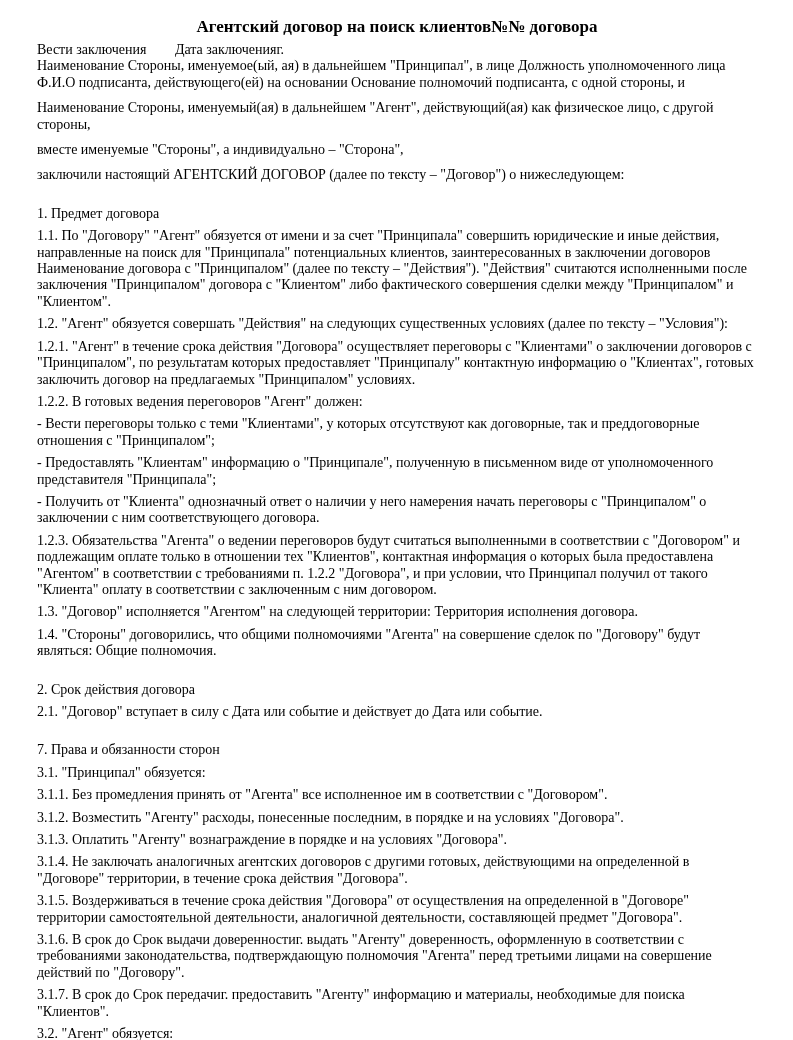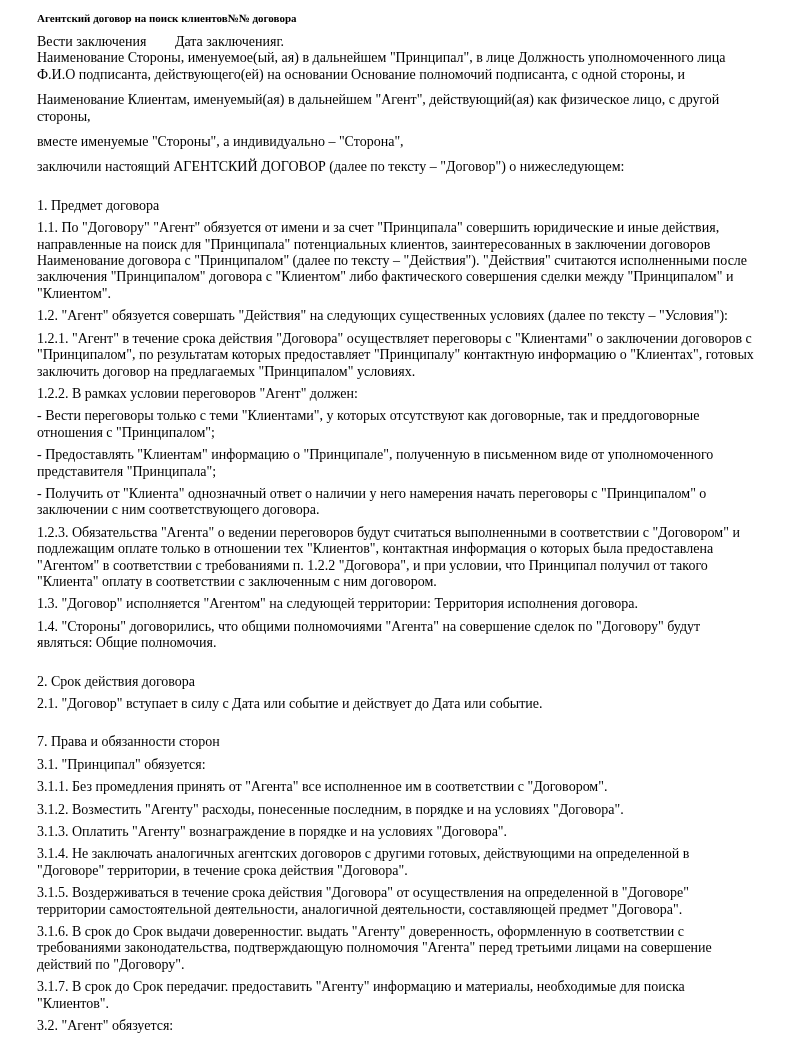--- a/index.html
+++ b/index.html
@@ -14,25 +14,25 @@
     box-sizing: border-box;
     background: #ffffff;
     color: #000000;
     font-family: "Liberation Serif", "DejaVu Serif", serif;
     font-size: 14px;
     line-height: 16.4px;
     padding: 9px 36px 0 37px;
     overflow: hidden;
   }
   .doc-title {
-    font-size: 11px;
+    font-size: 17px;
     line-height: 19px;
     font-weight: bold;
-    text-align: left;
-    margin: 0 0 6px 0;
+    text-align: center;
+    margin: 8px 0 6px 0;
   }
   .intro p,
   .intro .line {
     margin: 0;
   }
   .intro p.spaced {
     margin-top: 9px;
   }
   .date-part {
     display: inline-block;
@@ -54,30 +54,30 @@
 <div class="page">
 
   <h1 class="doc-title">Агентский договор на поиск клиентов№№ договора</h1>
 
   <div class="intro">
     <div class="line">
       <span>Вести заключения</span>
       <span class="date-part">Дата заключенияг.</span>
     </div>
     <p>Наименование Стороны, именуемое(ый, ая) в дальнейшем "Принципал", в лице Должность уполномоченного лица Ф.И.О подписанта, действующего(ей) на основании Основание полномочий подписанта, с одной стороны, и</p>
-    <p class="spaced">Наименование Клиентам, именуемый(ая) в дальнейшем "Агент", действующий(ая) как физическое лицо, с другой стороны,</p>
+    <p class="spaced">Наименование Стороны, именуемый(ая) в дальнейшем "Агент", действующий(ая) как физическое лицо, с другой стороны,</p>
     <p class="spaced">вместе именуемые "Стороны", а индивидуально – "Сторона",</p>
     <p class="spaced">заключили настоящий АГЕНТСКИЙ ДОГОВОР (далее по тексту – "Договор") о нижеследующем:</p>
   </div>
 
   <h2 class="sec-heading">1. Предмет договора</h2>
   <p class="body-par">1.1. По "Договору" "Агент" обязуется от имени и за счет "Принципала" совершить юридические и иные действия, направленные на поиск для "Принципала" потенциальных клиентов, заинтересованных в заключении договоров Наименование договора с "Принципалом" (далее по тексту – "Действия"). "Действия" считаются исполненными после заключения "Принципалом" договора с "Клиентом" либо фактического совершения сделки между "Принципалом" и "Клиентом".</p>
   <p class="body-par">1.2. "Агент" обязуется совершать "Действия" на следующих существенных условиях (далее по тексту – "Условия"):</p>
   <p class="body-par">1.2.1. "Агент" в течение срока действия "Договора" осуществляет переговоры с "Клиентами" о заключении договоров с "Принципалом", по результатам которых предоставляет "Принципалу" контактную информацию о "Клиентах", готовых заключить договор на предлагаемых "Принципалом" условиях.</p>
-  <p class="body-par">1.2.2. В рамках условии переговоров "Агент" должен:</p>
+  <p class="body-par">1.2.2. В готовых ведения переговоров "Агент" должен:</p>
   <p class="body-par">- Вести переговоры только с теми "Клиентами", у которых отсутствуют как договорные, так и преддоговорные отношения с "Принципалом";</p>
   <p class="body-par">- Предоставлять "Клиентам" информацию о "Принципале", полученную в письменном виде от уполномоченного представителя "Принципала";</p>
   <p class="body-par">- Получить от "Клиента" однозначный ответ о наличии у него намерения начать переговоры с "Принципалом" о заключении с ним соответствующего договора.</p>
   <p class="body-par">1.2.3. Обязательства "Агента" о ведении переговоров будут считаться выполненными в соответствии с "Договором" и подлежащим оплате только в отношении тех "Клиентов", контактная информация о которых была предоставлена "Агентом" в соответствии с требованиями п. 1.2.2 "Договора", и при условии, что Принципал получил от такого "Клиента" оплату в соответствии с заключенным с ним договором.</p>
   <p class="body-par">1.3. "Договор" исполняется "Агентом" на следующей территории: Территория исполнения договора.</p>
   <p class="body-par">1.4. "Стороны" договорились, что общими полномочиями "Агента" на совершение сделок по "Договору" будут являться: Общие полномочия.</p>
 
   <h2 class="sec-heading">2. Срок действия договора</h2>
   <p class="body-par">2.1. "Договор" вступает в силу с Дата или событие и действует до Дата или событие.</p>
 

